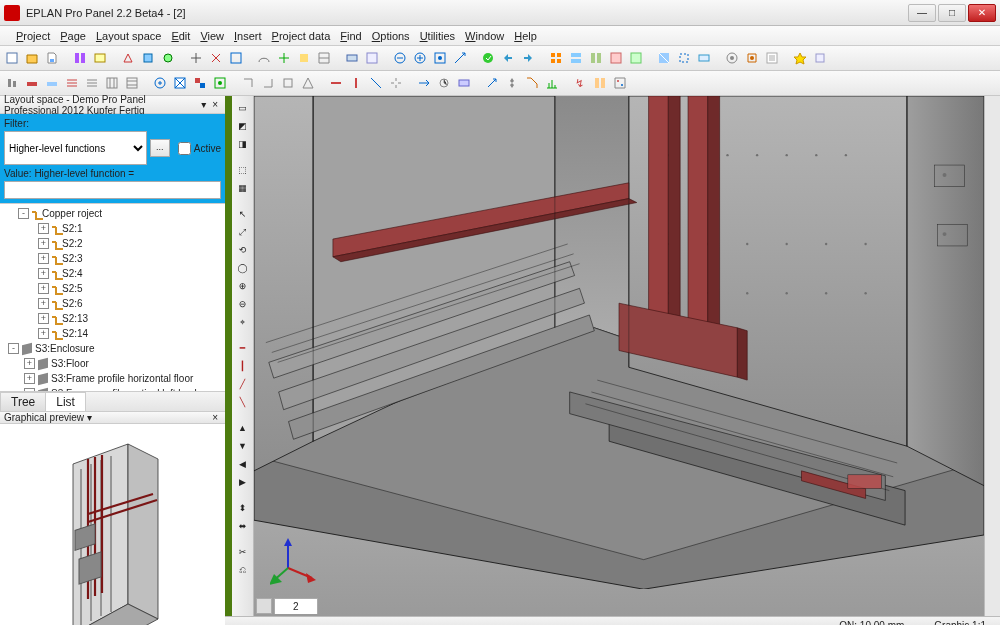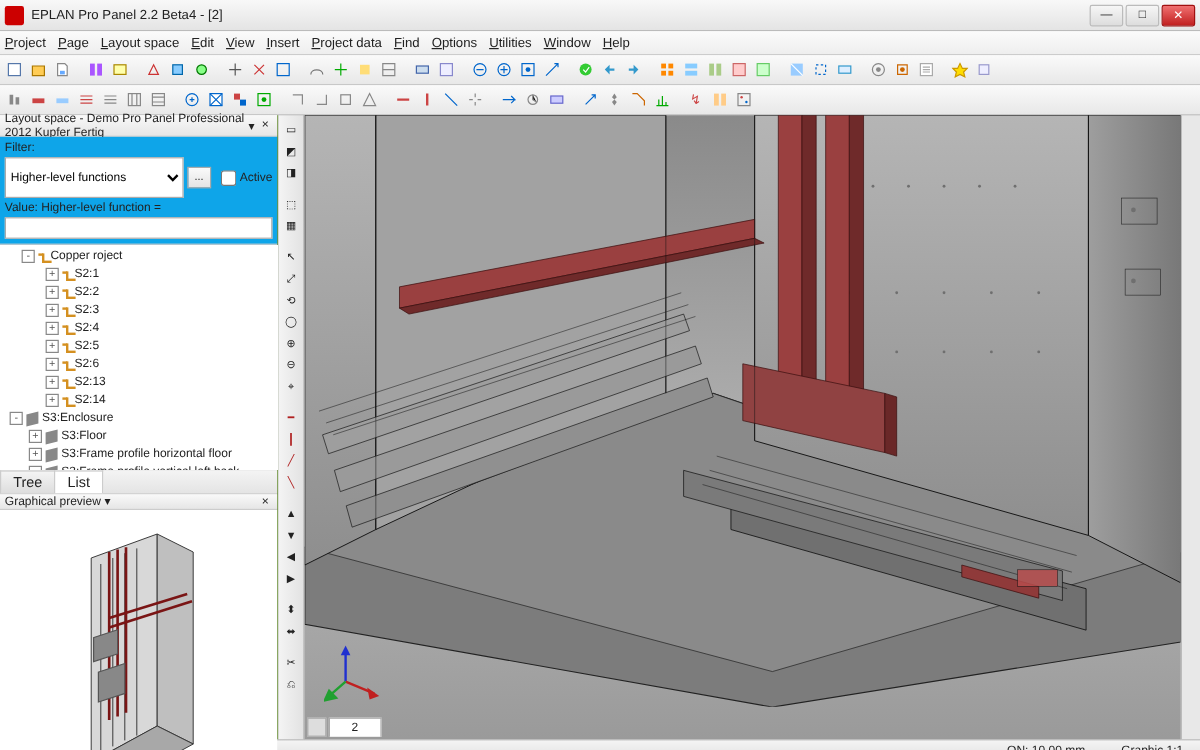--- a/index.html
+++ b/index.html
@@ -3,29 +3,29 @@
 <meta charset="utf-8">
 <style>
   * { margin:0; padding:0; box-sizing:border-box; }
   body { font-family:"Segoe UI",Tahoma,sans-serif; font-size:11px; background:#f0f0f0; width:1000px; height:625px; overflow:hidden; color:#222; }
   .titlebar { height:26px; background:linear-gradient(#f8f8f8,#e4e4e4); display:flex; align-items:center; padding:0 4px; border-bottom:1px solid #bbb; }
   .titlebar .appicon { width:16px; height:16px; background:#c00; margin-right:6px; border-radius:2px; }
   .titlebar .title { flex:1; }
   .winctrl { display:flex; }
   .winctrl div { width:28px; height:18px; margin-left:2px; background:linear-gradient(#f6f6f6,#ddd); border:1px solid #bbb; border-radius:2px; display:flex; align-items:center; justify-content:center; font-size:10px; }
   .winctrl .close { background:linear-gradient(#f07070,#c12020); border-color:#a01010; color:#fff; }
-  .menubar { height:20px; background:linear-gradient(#fbfbfb,#eee); display:flex; align-items:center; padding:0 4px; border-bottom:1px solid #ccc; }
+  .menubar { height:20px; background:linear-gradient(#fbfbfb,#eee); display:flex; align-items:center; padding:0 16px; border-bottom:1px solid #ccc; }
   .menubar span { margin-right:10px; }
   .menubar span u { text-decoration:underline; }
   .toolbar { height:25px; background:linear-gradient(#fafafa,#e8e8e8); border-bottom:1px solid #c8c8c8; display:flex; align-items:center; padding:0 2px; overflow:hidden; }
   .tb-btn { width:18px; height:18px; margin:0 1px; border-radius:2px; display:flex; align-items:center; justify-content:center; font-size:10px; }
   .tb-btn.sep { width:6px; background:none; }
   .tb-btn svg { width:14px; height:14px; }
   .main { display:flex; height:520px; }
-  .left { width:232px; display:flex; flex-direction:column; border-right:1px solid #4d7c0f; }
+  .left { width:232px; display:flex; flex-direction:column; border-right:7px solid #4d7c0f; }
   .panel-hdr { height:18px; background:linear-gradient(#f9f9f9,#e6e6e6); border-bottom:1px solid #ccc; padding:0 4px; display:flex; align-items:center; font-size:10px; }
   .panel-hdr .x { margin-left:auto; padding:0 3px; }
   .panel-hdr .pin { padding:0 3px; }
   .layout-body { padding:4px; background:#0ea5e9; border-bottom:1px solid #ccc; }
   .lbl { font-size:10px; margin-bottom:2px; }
   .row { display:flex; align-items:center; margin-bottom:3px; }
   select { flex:1; height:34px; font-size:10px; border:1px solid #aaa; background:#fff; }
   .dots { width:20px; height:18px; border:1px solid #aaa; margin-left:3px; background:linear-gradient(#fafafa,#e4e4e4); text-align:center; line-height:14px; font-size:9px; }
   .chk { margin-left:8px; font-size:10px; display:flex; align-items:center; }
   .chk input { margin-right:3px; }

